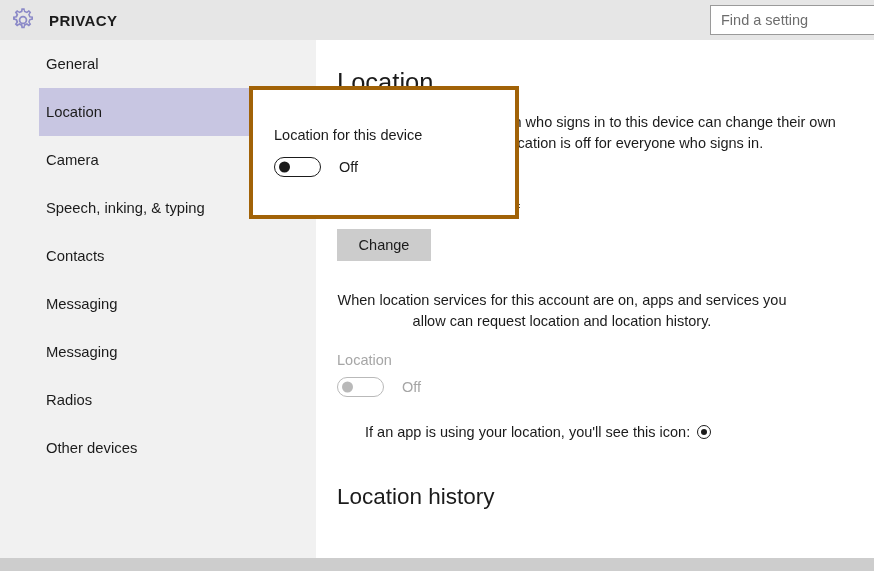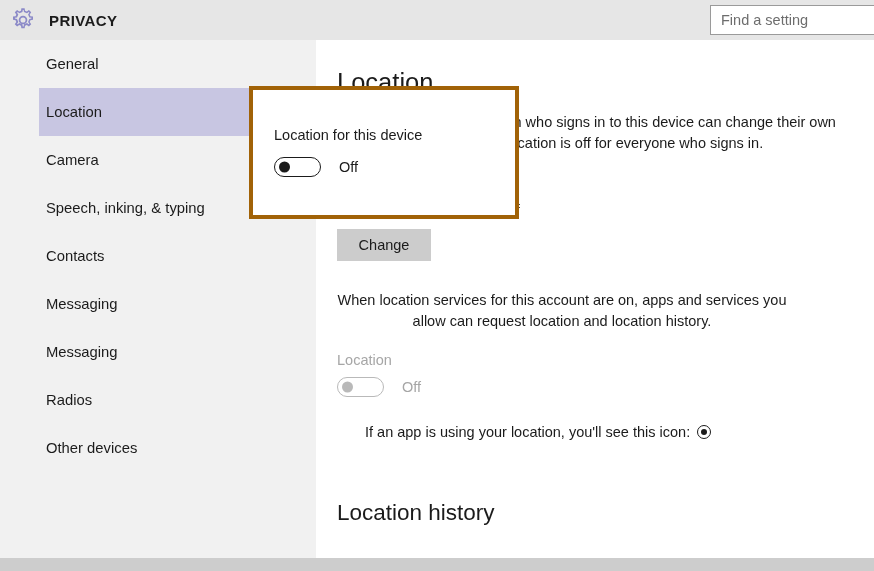--- a/index.html
+++ b/index.html
@@ -176,21 +176,21 @@
     position: absolute;
     left: 50%; top: 50%;
     transform: translate(-50%, -50%);
     width: 6px; height: 6px;
     border-radius: 50%;
     background: #1b1b1b;
   }
 
   .section-title {
     position: absolute;
-    left: 21px; top: 460px;
+    left: 21px; top: 444px;
     font-size: 22.5px;
     color: #1b1b1b;
   }
   .para-4 { left: 21px; top: 500px; width: 505px; }
 
   
   .dialog {
     position: absolute;
     left: 249px; top: 86px;
     width: 270px; height: 133px;

